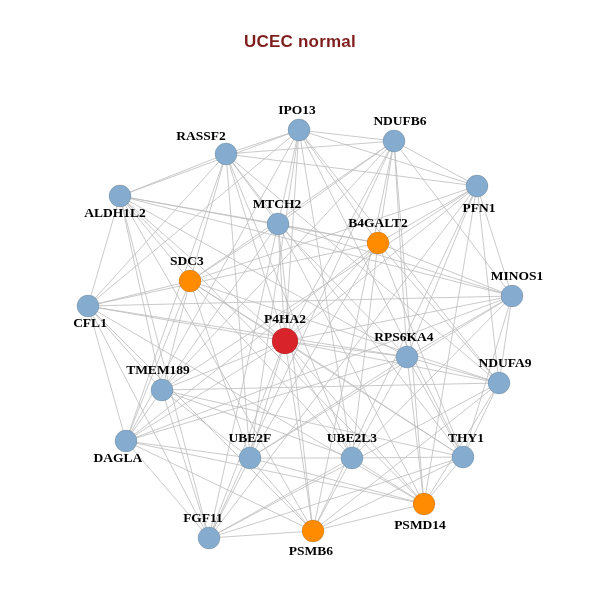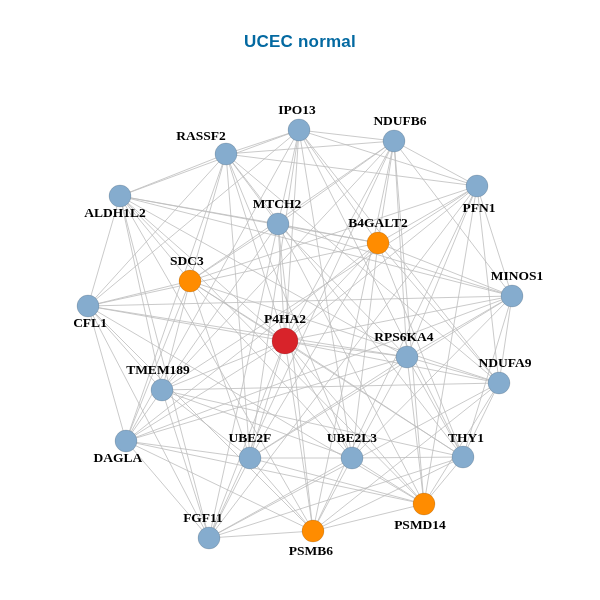--- a/index.html
+++ b/index.html
@@ -25,21 +25,21 @@
     font-family:"Liberation Serif",serif;
     font-weight:700;
     font-size:13.5px;
     fill:#000000;
   }
 </style>
 </head>
 <body>
 
 <div class="figure">
-  <div class="chart-title" style="color: #0369a1;">UCEC normal</div>
+  <div class="chart-title" style="color: #7f1d1d;">UCEC normal</div>
   <svg class="graph" id="graph" width="600" height="600" viewBox="0 0 600 600">
     <g id="edges-layer">
         <line x1="285" y1="341" x2="299" y2="130" stroke="#BDBDBD" stroke-width="0.8"></line>
         <line x1="285" y1="341" x2="394" y2="141" stroke="#BDBDBD" stroke-width="0.8"></line>
         <line x1="285" y1="341" x2="378" y2="243" stroke="#BDBDBD" stroke-width="0.8"></line>
         <line x1="285" y1="341" x2="477" y2="186" stroke="#BDBDBD" stroke-width="0.8"></line>
         <line x1="285" y1="341" x2="512" y2="296" stroke="#BDBDBD" stroke-width="0.8"></line>
         <line x1="285" y1="341" x2="499" y2="383" stroke="#BDBDBD" stroke-width="0.8"></line>
         <line x1="285" y1="341" x2="407" y2="357" stroke="#BDBDBD" stroke-width="0.8"></line>
         <line x1="285" y1="341" x2="463" y2="457" stroke="#BDBDBD" stroke-width="0.8"></line>

